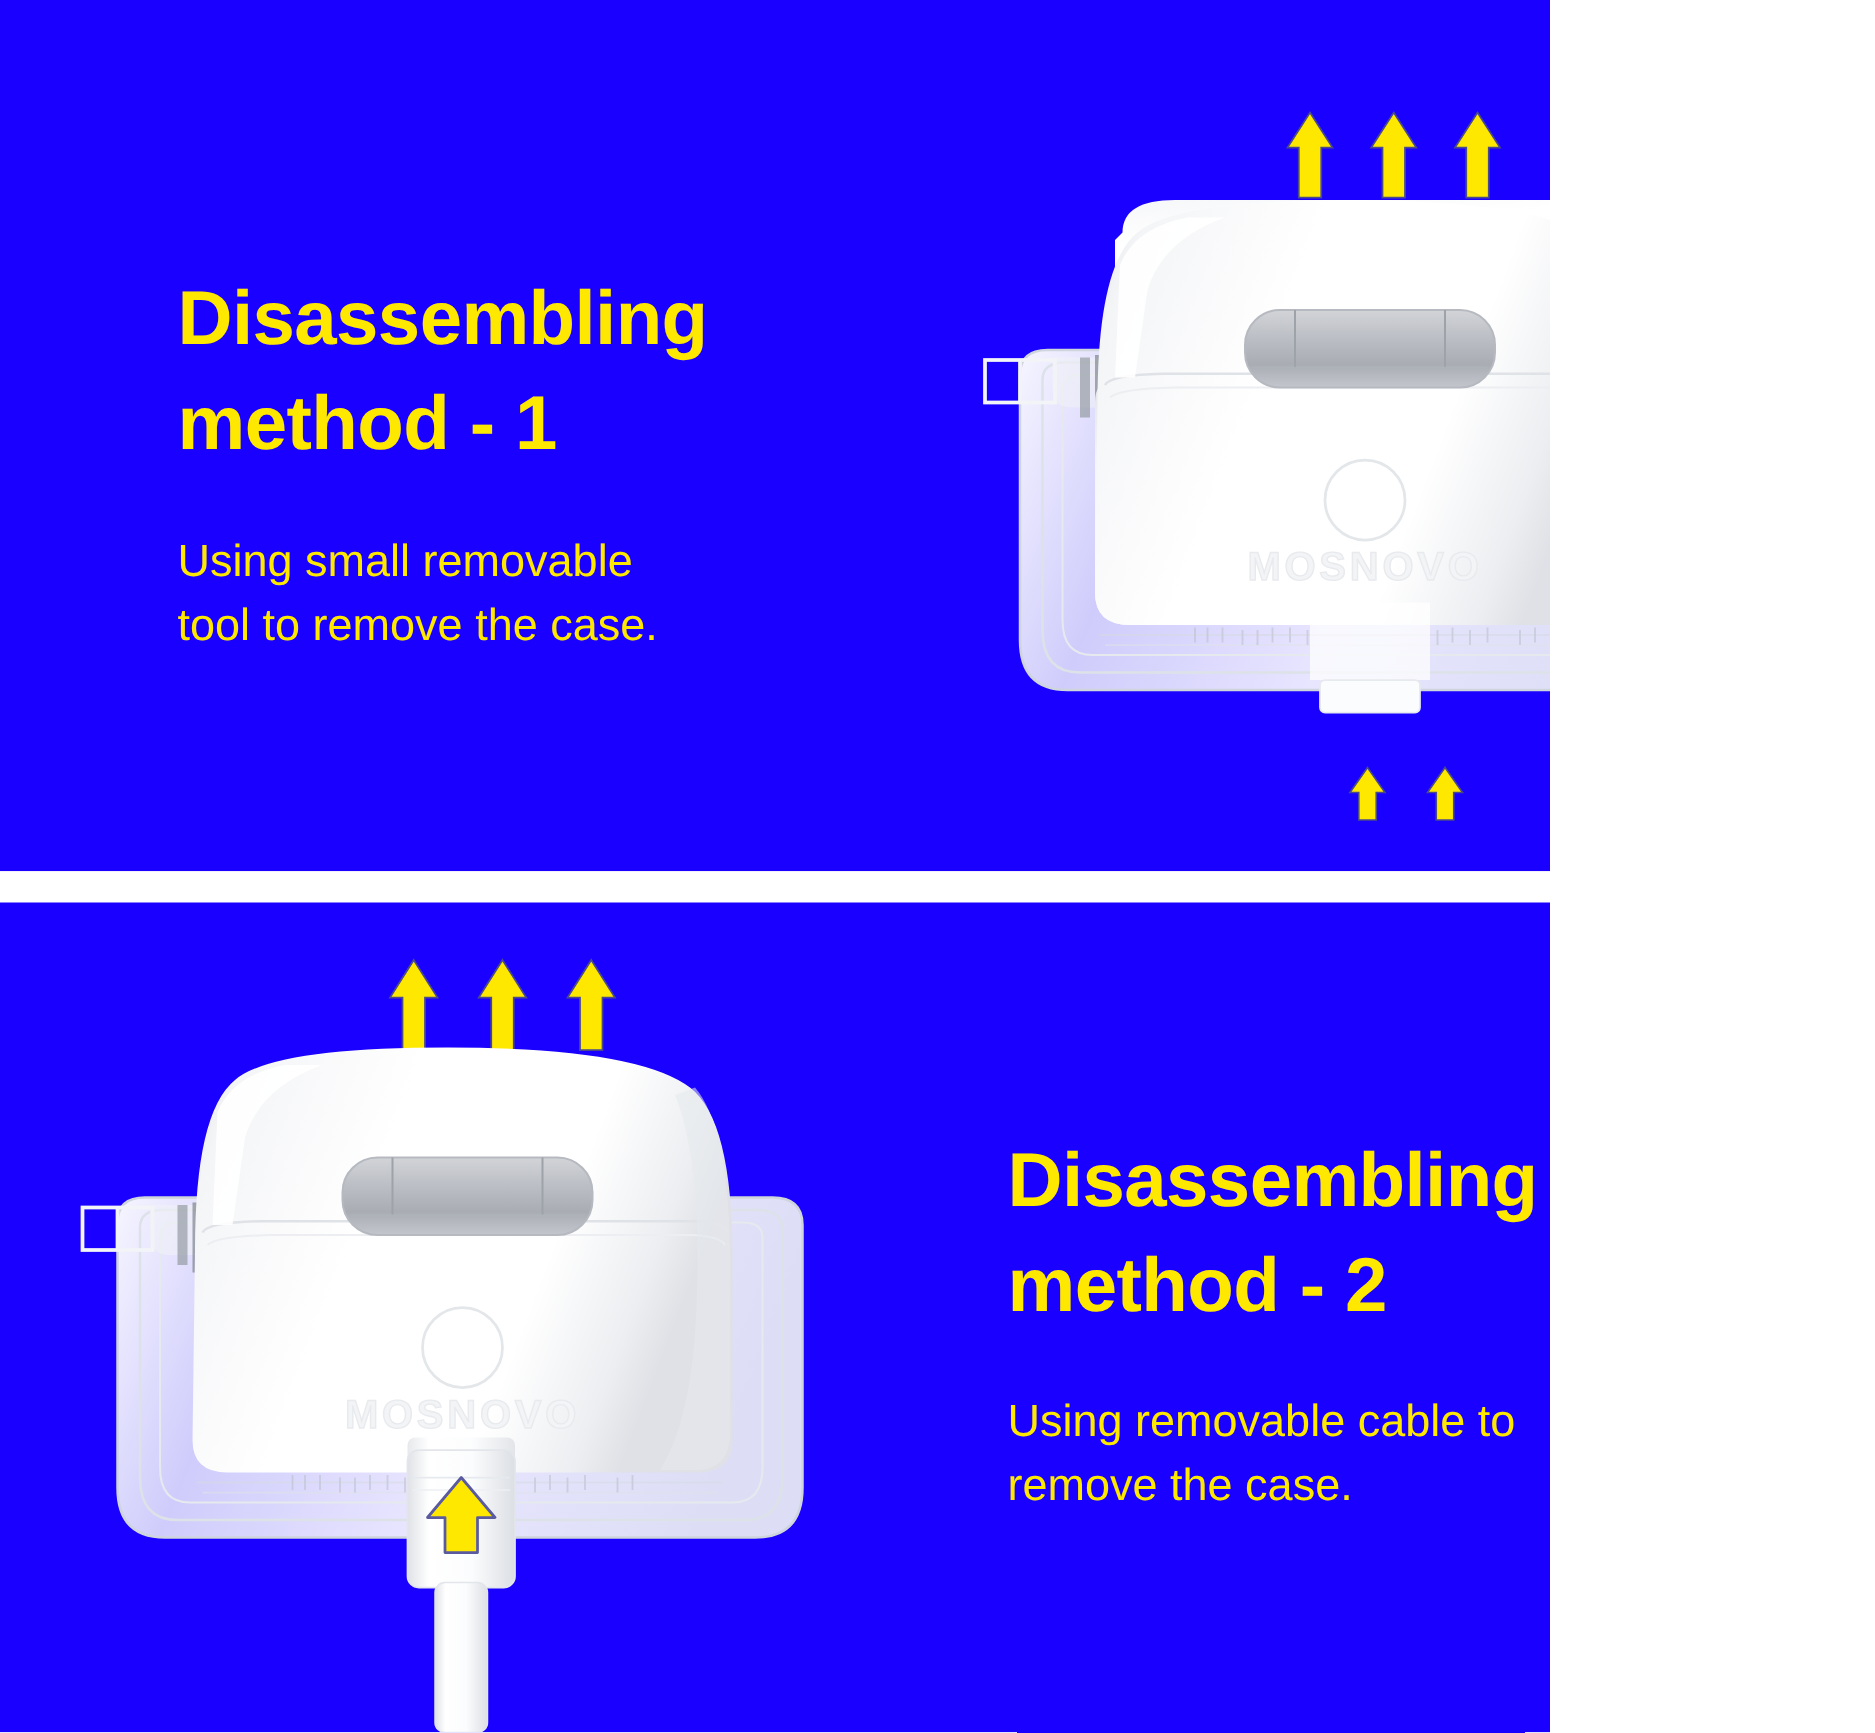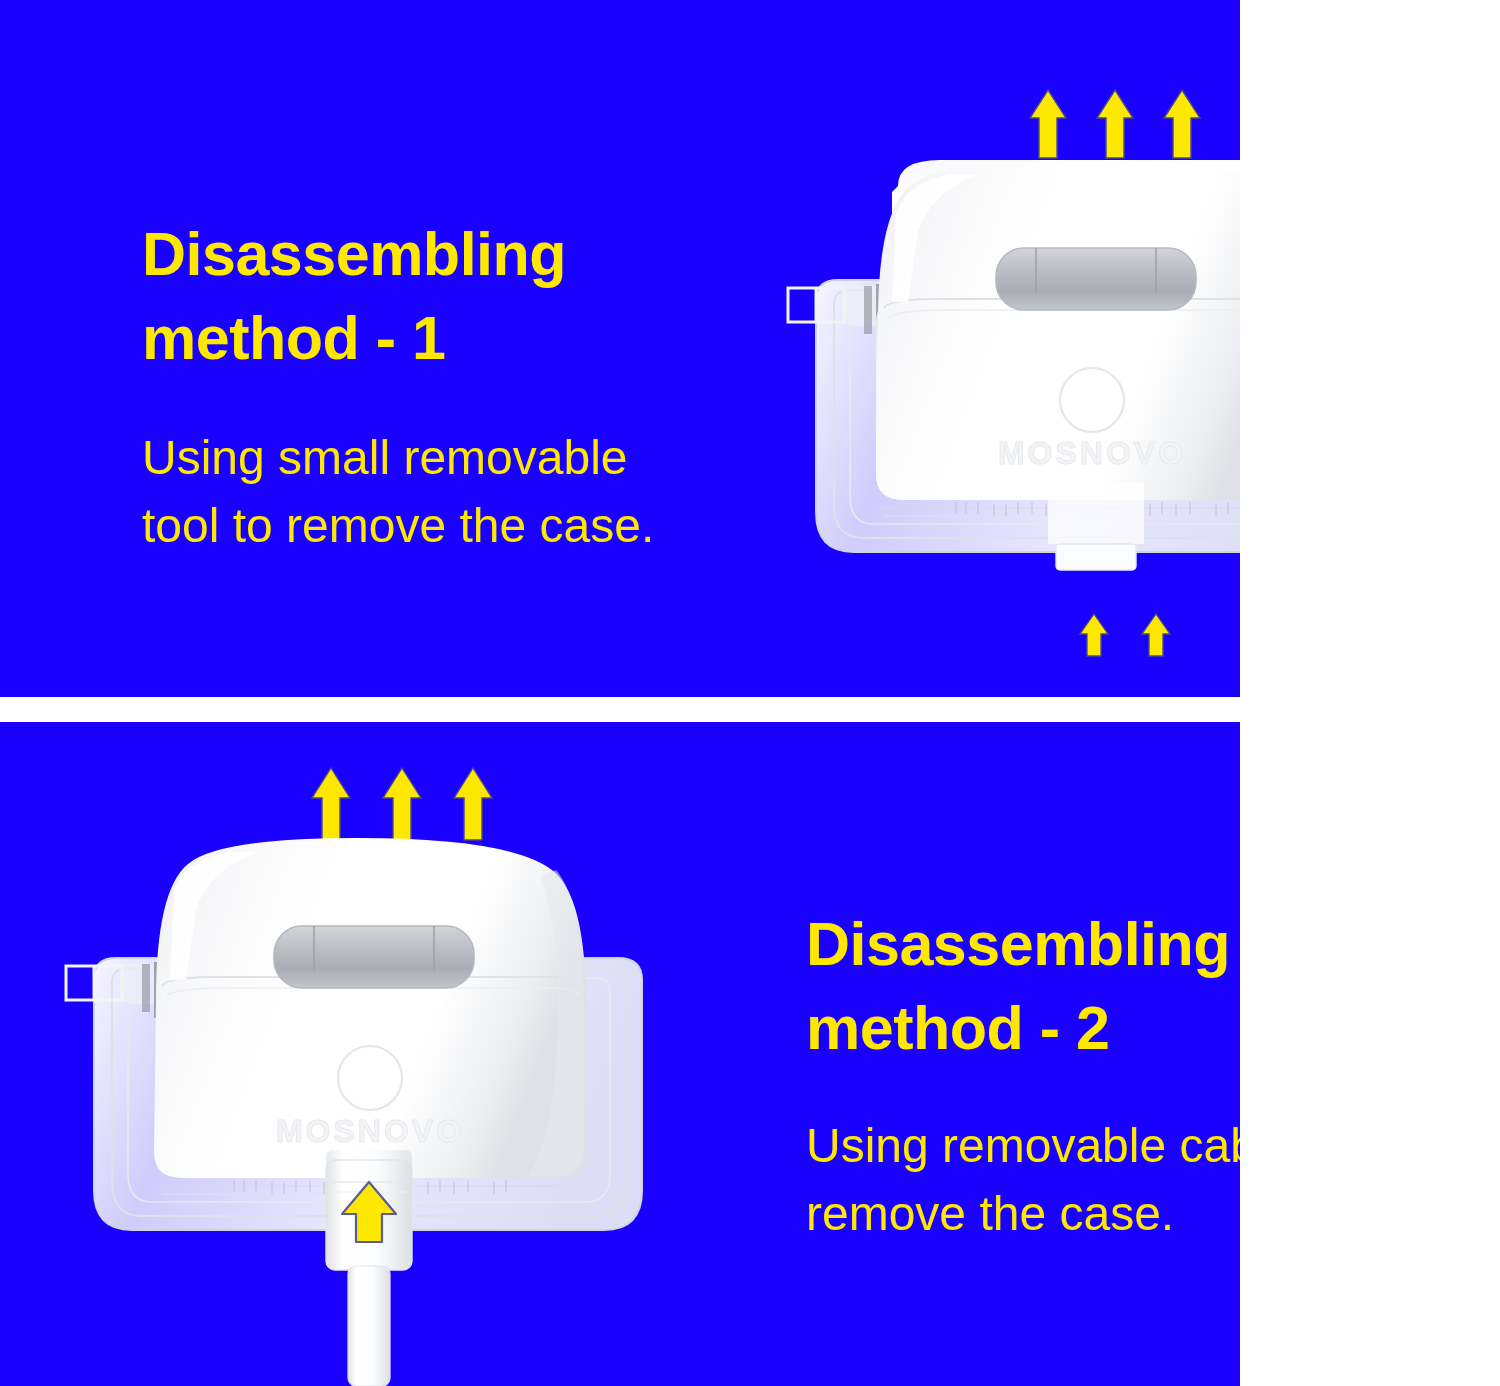--- a/index.html
+++ b/index.html
@@ -45,21 +45,21 @@
     font-weight: bold;
     font-size: 61px;
     line-height: 1.38;
     letter-spacing: -0.5px;
     white-space: pre-line;
     margin: 0;
   }
   .subtext {
     color: #ffe800;
     font-weight: normal;
-    font-size: 48px;
+    font-size: 36px;
     line-height: 1.40;
     white-space: pre-line;
     margin: 0;
   }
   .tb-1 { left: 142px; top: 212px; width: 640px; }
   .tb-1 .subtext { margin-top: 44px; }
   .tb-2 { left: 806px; top: 902px; width: 620px; }
   .tb-2 .subtext { margin-top: 42px; }
 
   

